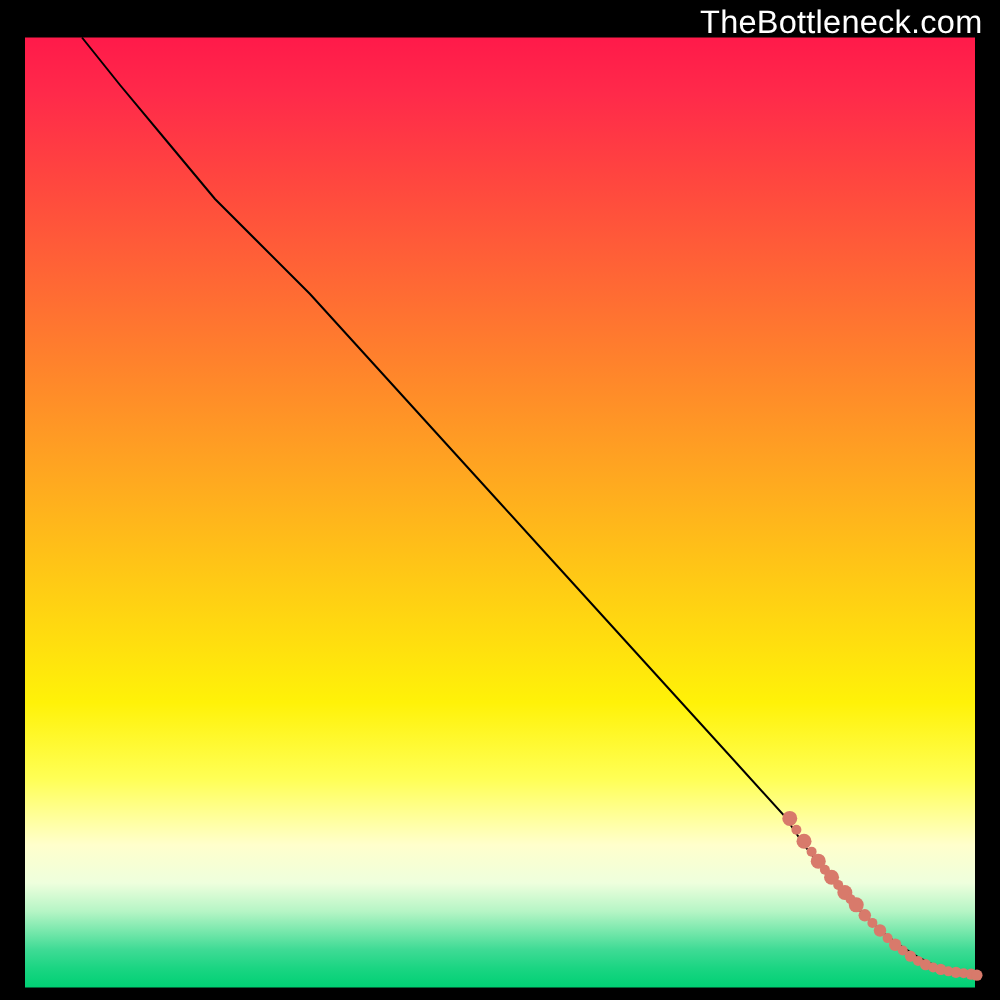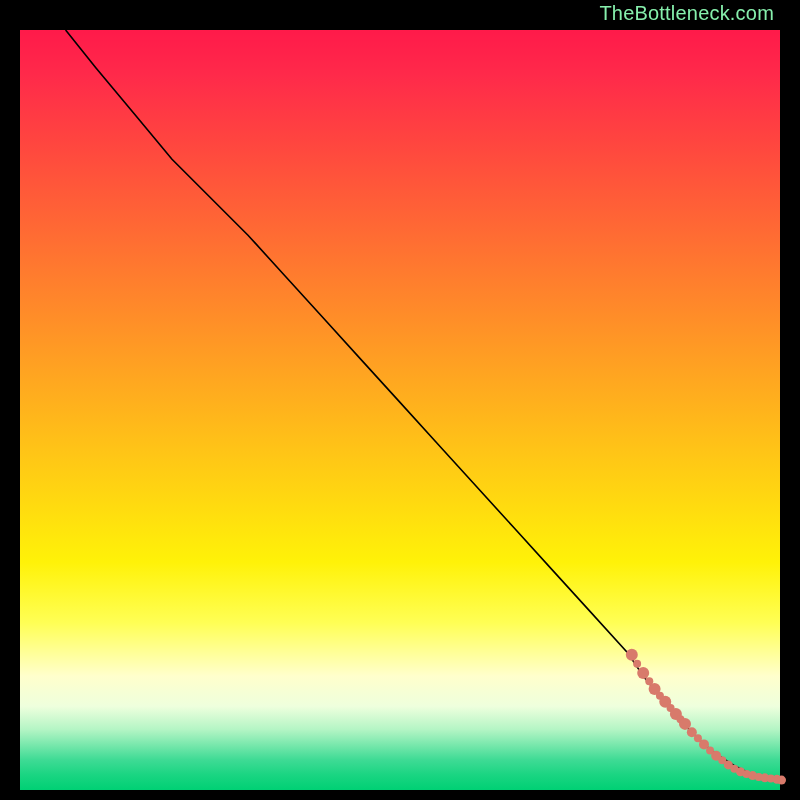--- a/index.html
+++ b/index.html
@@ -7,23 +7,23 @@
     width: 800px;
     height: 800px;
     background: #000;
     position: relative;
     font-family: Arial, Helvetica, sans-serif;
     overflow: hidden;
   }
   .watermark {
     position: absolute;
     top: 2px;
-    right: 26px;
-    color: #86efac;
-    font-size: 20px;
+    right: 14px;
+    color: #ffffff;
+    font-size: 26px;
     font-weight: 500;
     z-index: 10;
     letter-spacing: 0.2px;
   }
   .plot-area {
     position: absolute;
     left: 20px;
     top: 30px;
     width: 760px;
     height: 760px;

